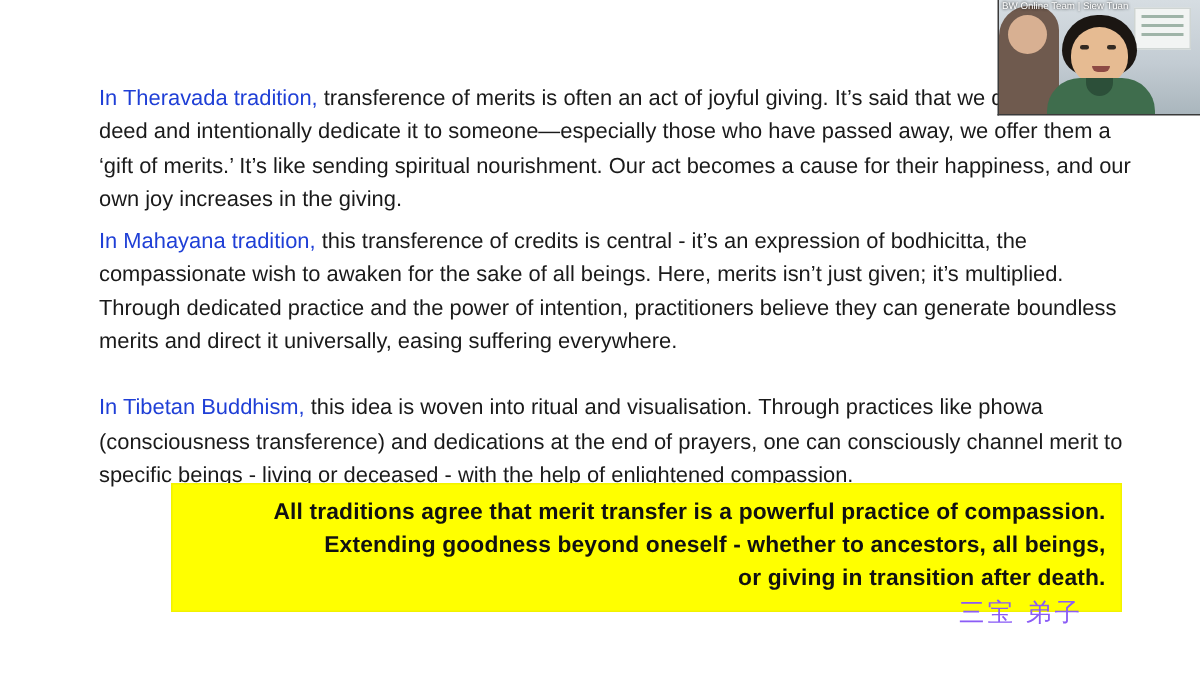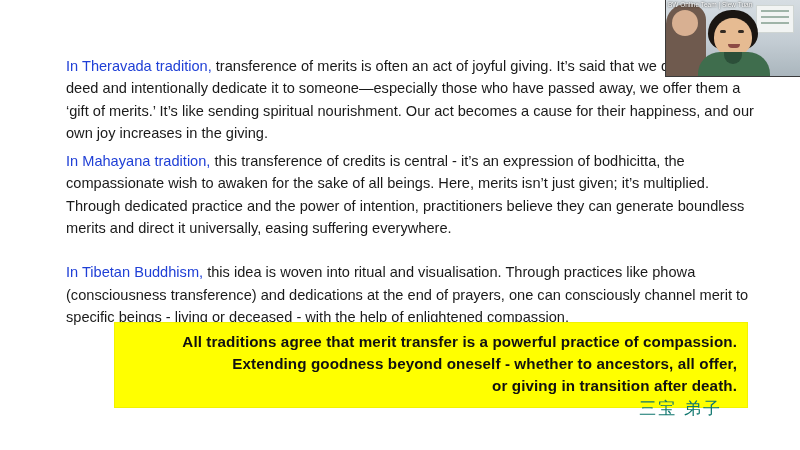--- a/index.html
+++ b/index.html
@@ -67,21 +67,21 @@
     line-height: 1.45;
     letter-spacing: 0.1px;
   }
 
   
   #watermark {
     position: absolute;
     right: 78px;
     bottom: 30px;
     font-size: 17px;
-    color: #0f766e;
+    color: #8b5cf6;
     letter-spacing: 2px;
     user-select: none;
   }
 
   
   #webcam {
     position: absolute;
     right: 0;
     top: 0;
     width: 134px;
@@ -216,21 +216,21 @@
     <p class="para" id="para-2">
       <span class="lead">In Mahayana tradition,</span><span> this transference of credits is central - it’s an expression of bodhicitta, the compassionate wish to awaken for the sake of all beings. Here, merits isn’t just given; it’s multiplied. Through dedicated practice and the power of intention, practitioners believe they can generate boundless merits and direct it universally, easing suffering everywhere.</span>
     </p>
 
     <p class="para" id="para-3">
       <span class="lead">In Tibetan Buddhism,</span><span> this idea is woven into ritual and visualisation. Through practices like phowa (consciousness transference) and dedications at the end of prayers, one can consciously channel merit to specific beings - living or deceased - with the help of enlightened compassion.</span>
     </p>
 
     <div id="summary-box">
       <span class="sline">All traditions agree that merit transfer is a powerful practice of compassion.</span>
-      <span class="sline">Extending goodness beyond oneself - whether to ancestors, all offer,</span>
+      <span class="sline">Extending goodness beyond oneself - whether to ancestors, all beings,</span>
       <span class="sline">or giving in transition after death.</span>
     </div>
 
     <div id="watermark">三宝 弟子</div>
   </div>
 
   <div id="webcam">
     <div class="wall"></div>
     <div class="poster">
         <i></i>

